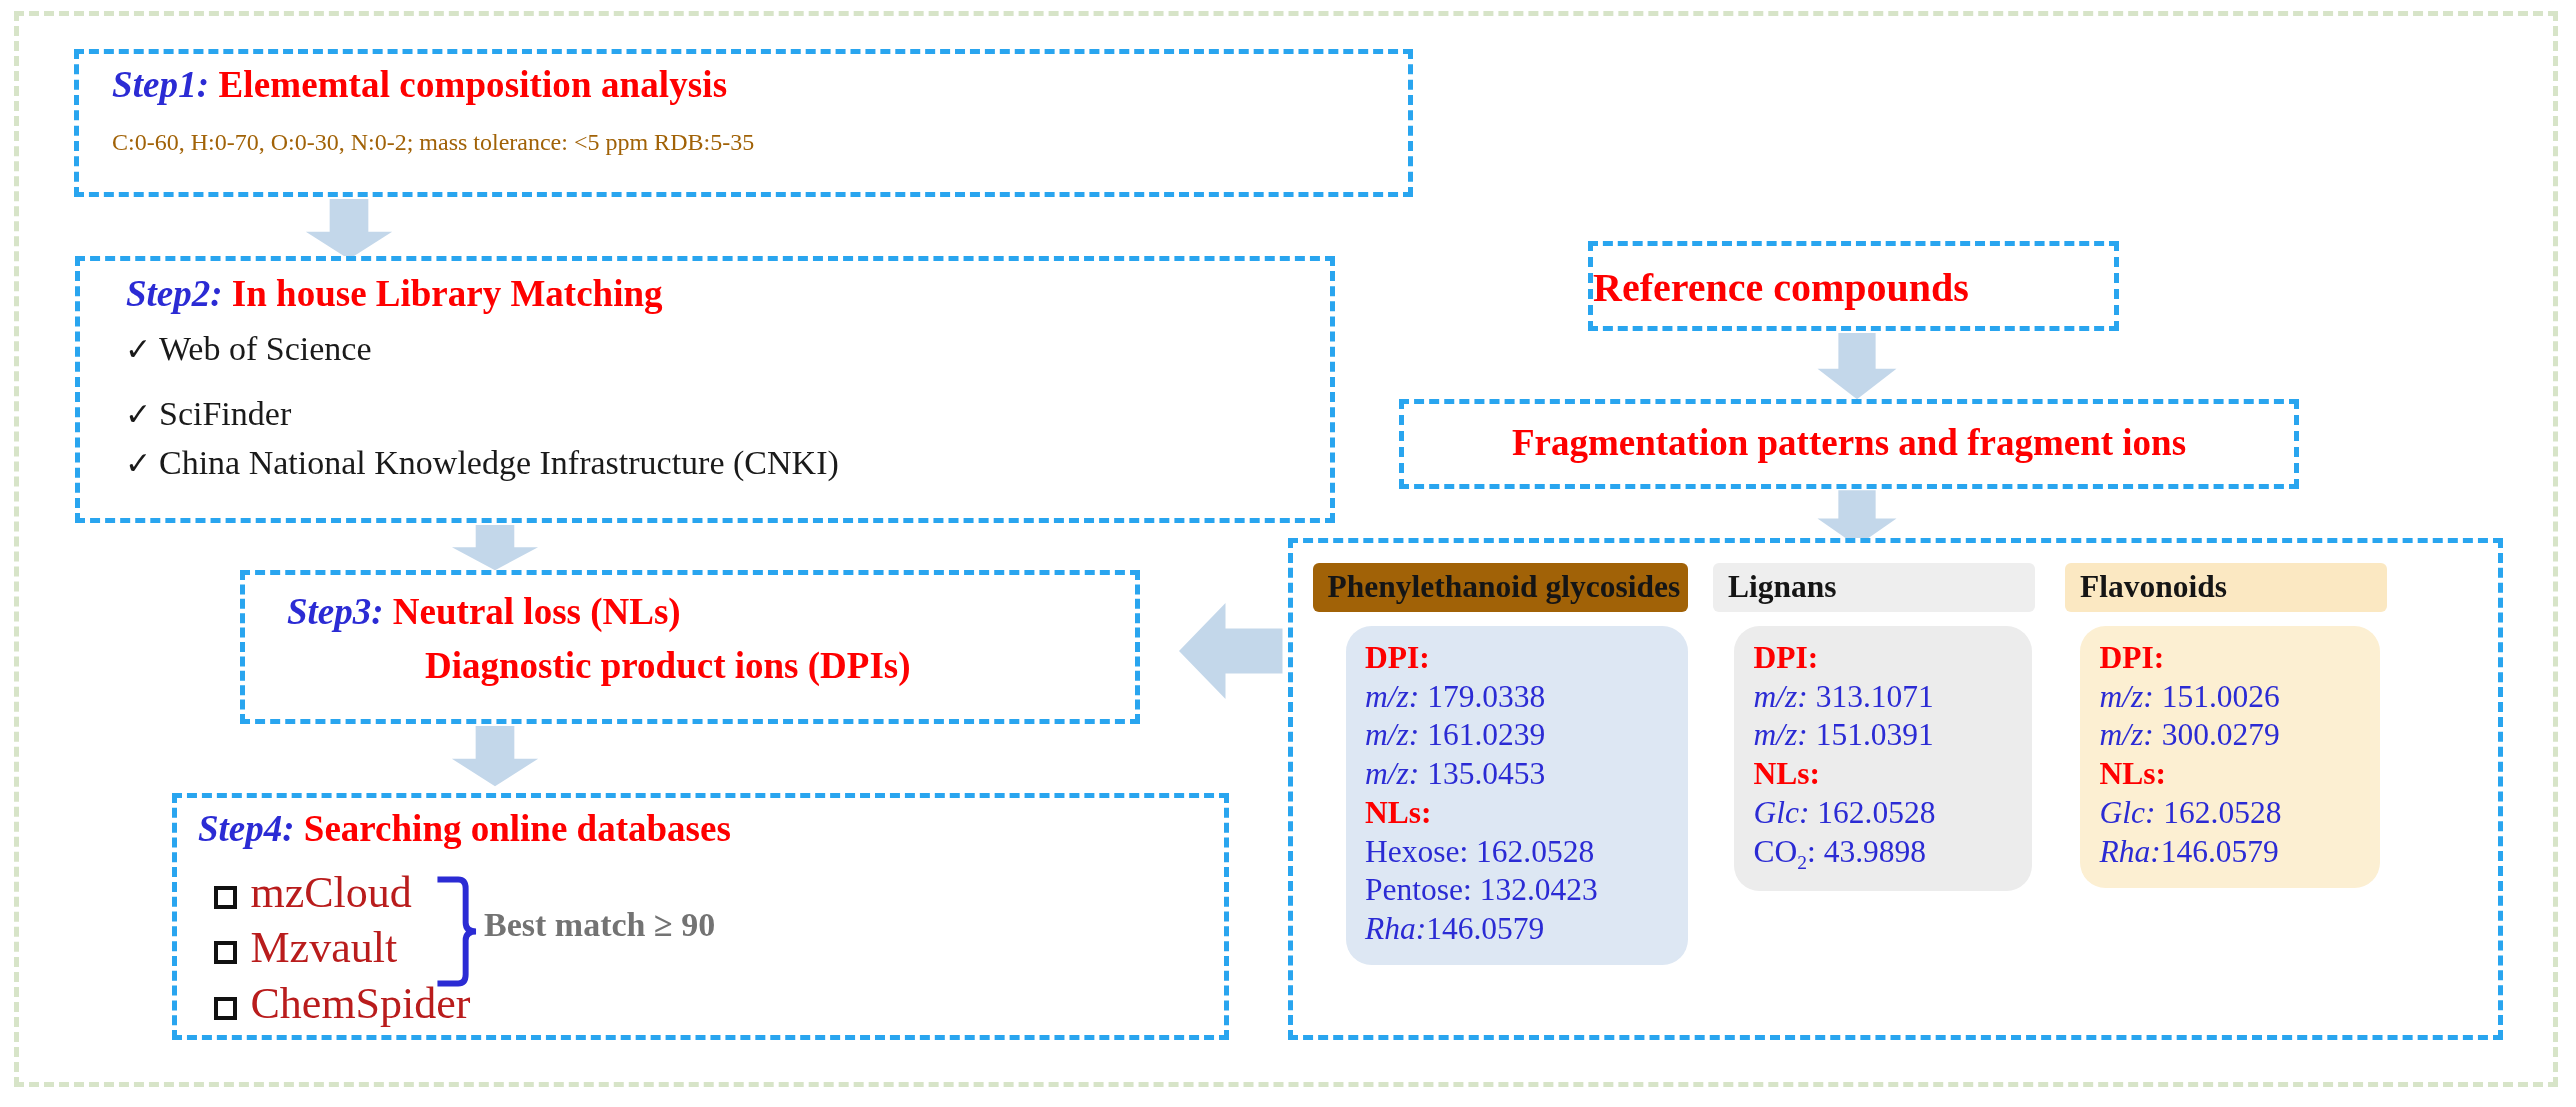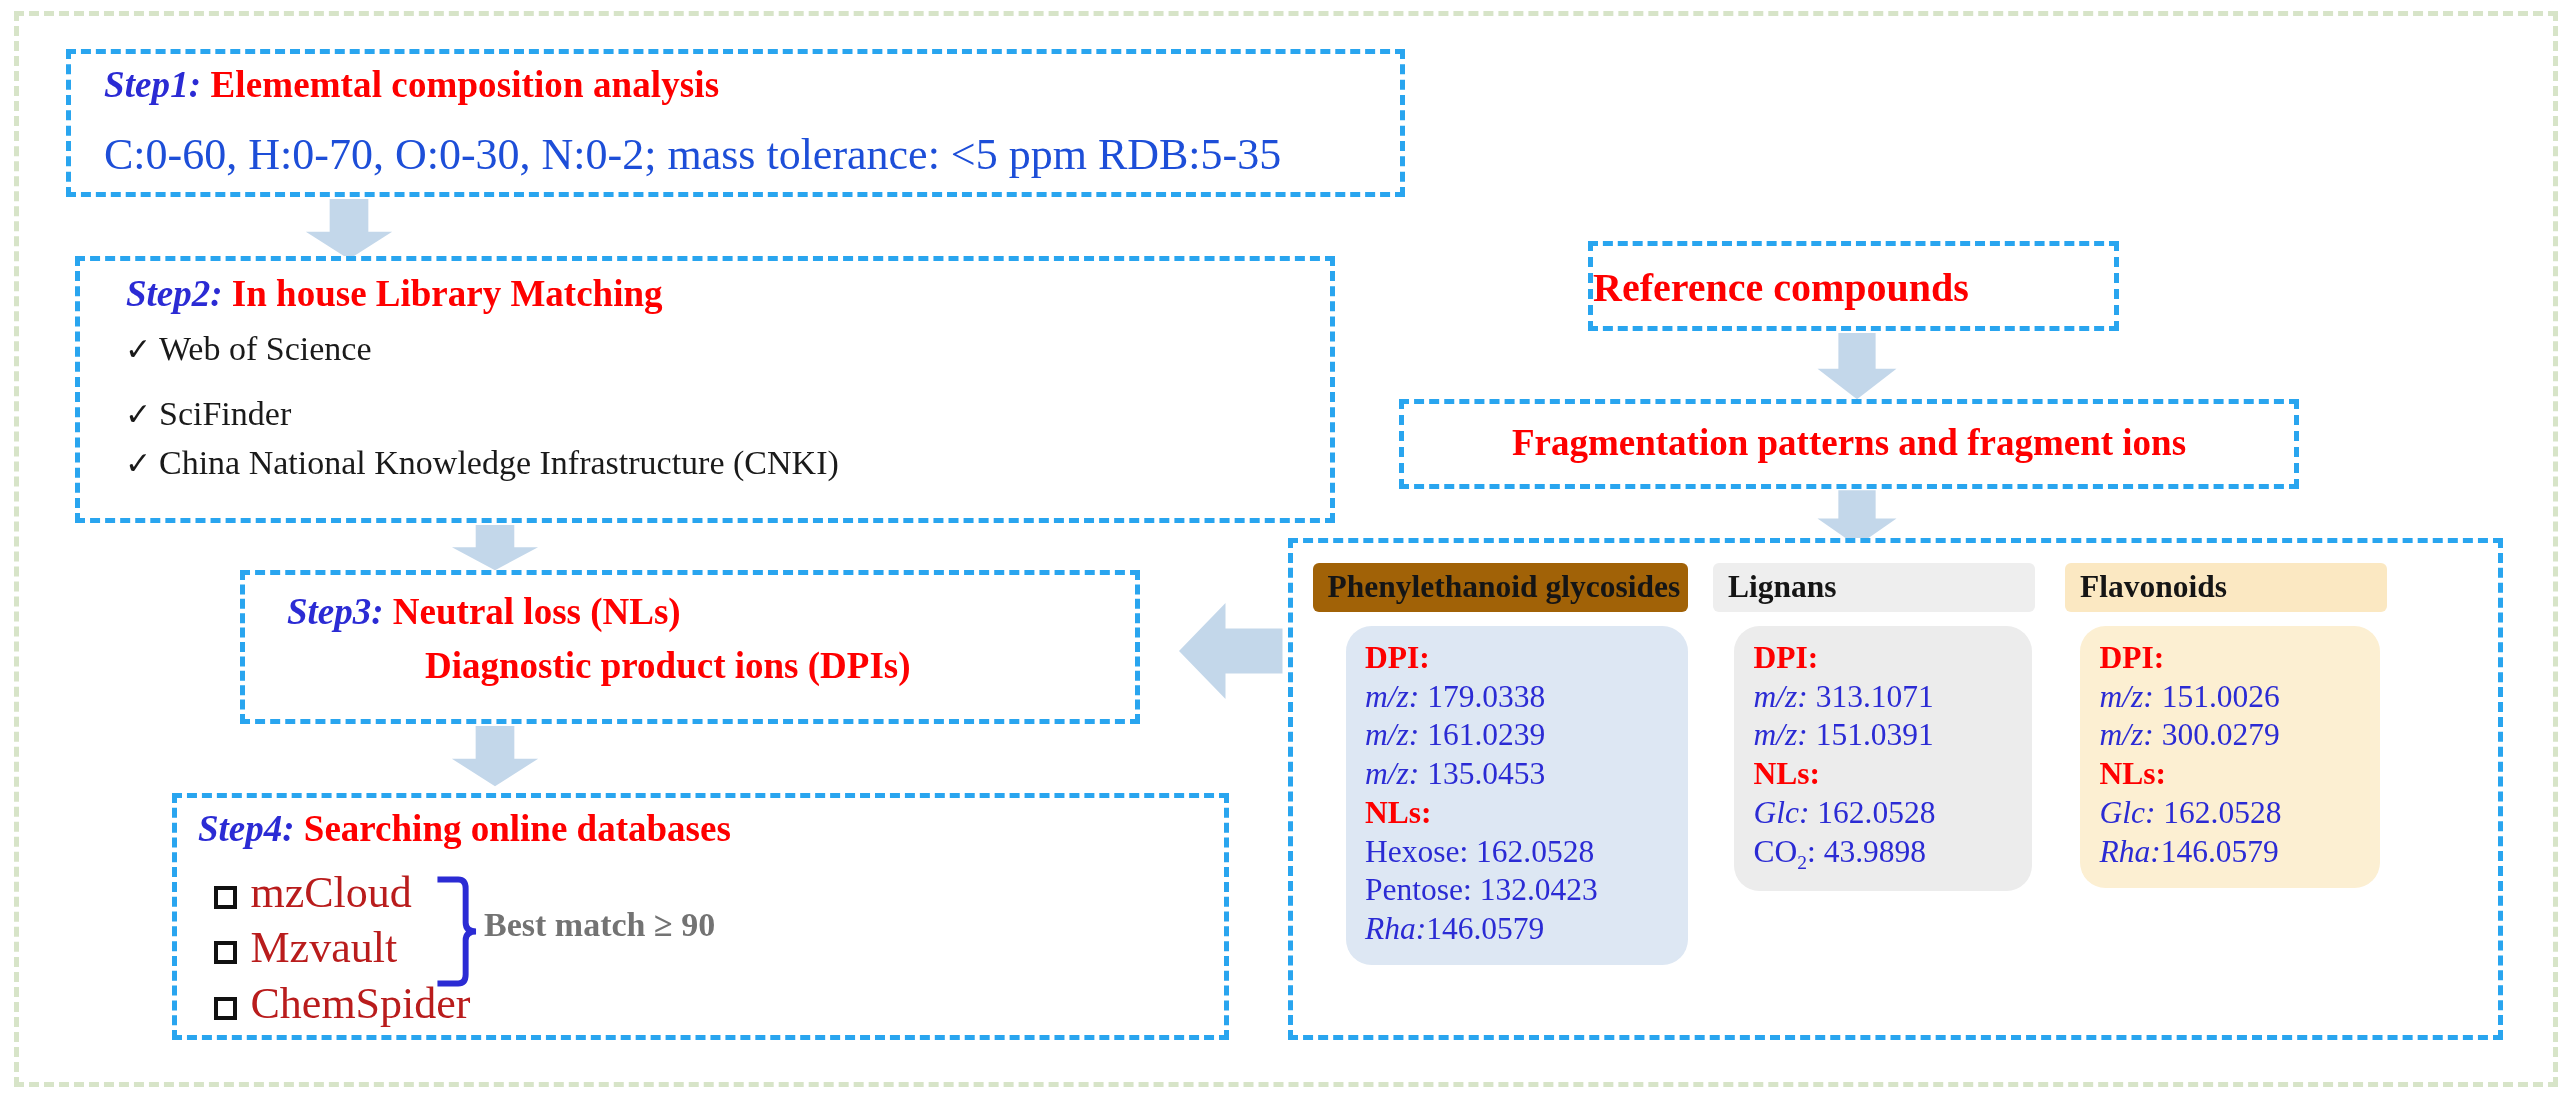--- a/index.html
+++ b/index.html
@@ -45,29 +45,29 @@
     font-style: italic;
     font-weight: bold;
   }
   .step-title {
     color: #fe0000;
     font-weight: bold;
   }
 
   
   #step1 {
-    left: 66px; top: 49px; width: 1339px; height: 148px;
+    left: 74px; top: 49px; width: 1339px; height: 148px;
   }
   #step1-head {
     position: absolute; left: 33px; top: 9px;
     font-size: 37px; letter-spacing: 0.1px;
   }
   #step1-formula {
     position: absolute; left: 33px; top: 75px;
-    font-size: 44px; color: #1d4ed8;
+    font-size: 24px; color: #a16207;
     white-space: nowrap;
   }
 
   
   #step2 {
     left: 75px; top: 256px; width: 1260px; height: 267px;
   }
   #step2-head {
     position: absolute; left: 46px; top: 10.5px;
     font-size: 37px;

